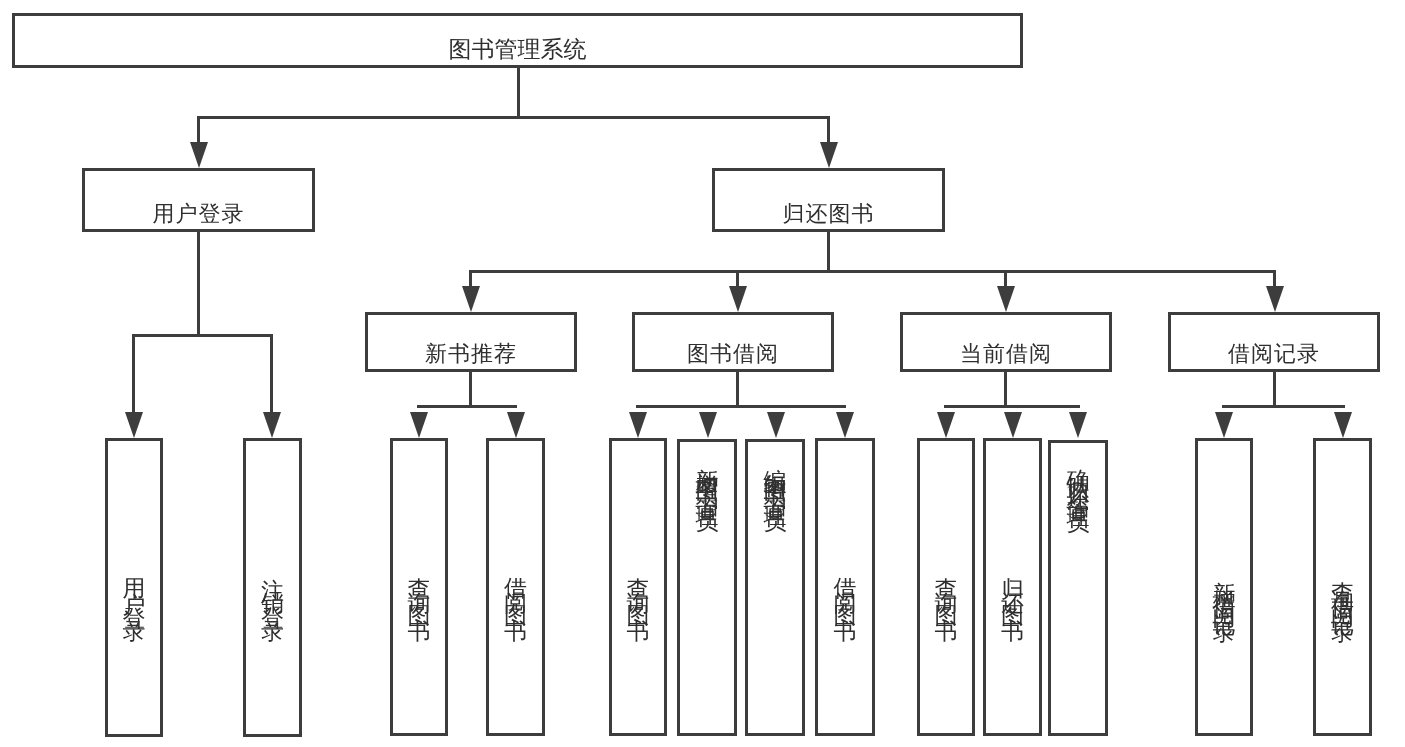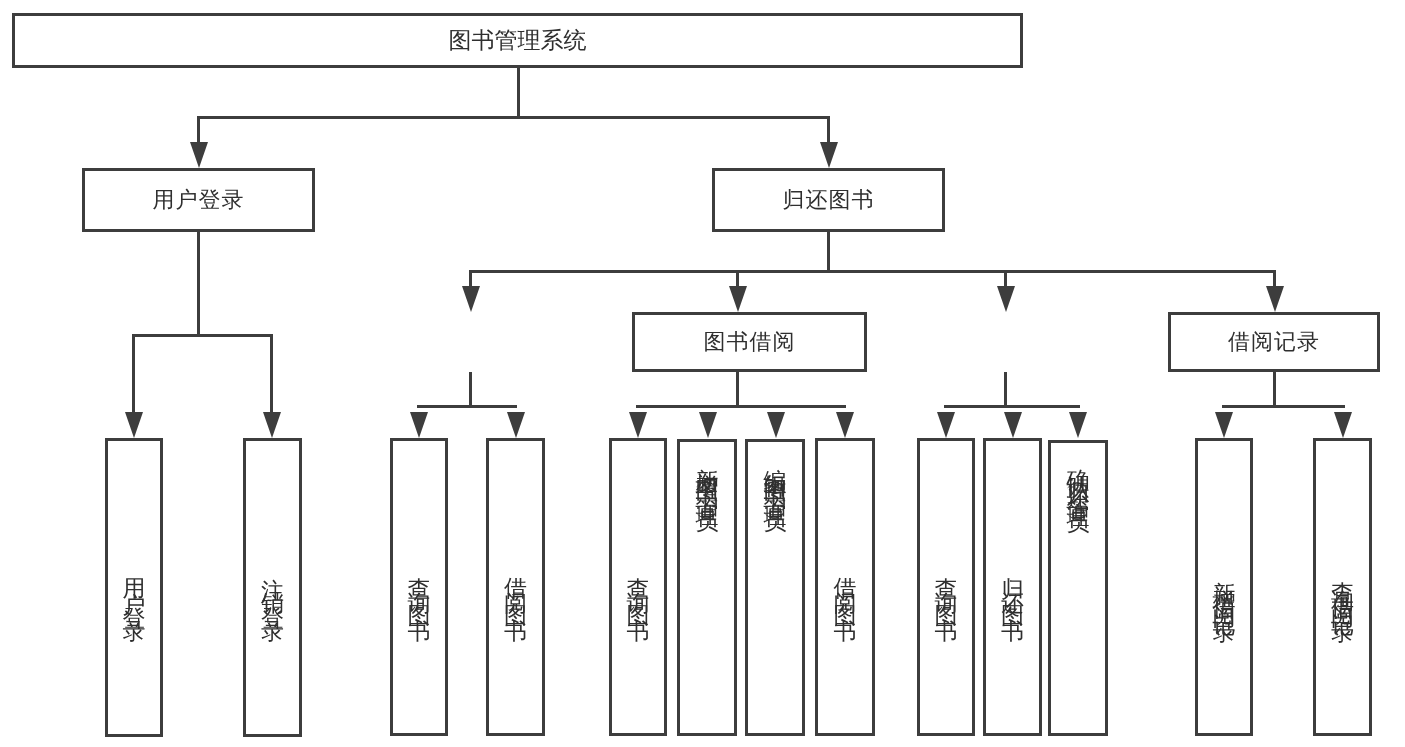--- a/index.html
+++ b/index.html
@@ -13,21 +13,21 @@
   .canvas{
     position:relative;
     width:1405px;height:747px;
     background:var(--bg);
     overflow:hidden;
   }
   .node{
     position:absolute;
     border:3px solid var(--line);
     background:var(--bg);
-    display:flex;align-items:center;justify-content:center;
+    display:flex;align-items:flex-end;justify-content:center;
     color:var(--text);
   }
   .hnode{font-size:22px;letter-spacing:1px;}
   .root{font-size:23px;}
   .vbox{
     display:flex;align-items:center;justify-content:center;
   }
   .vbox .vt{
     writing-mode:vertical-rl;
     text-orientation:mixed;
@@ -67,25 +67,31 @@
   </div>
 
   <div class="node hnode" style="left:82px;top:168px;width:233px;height:64px;">
     <span>用户登录</span>
   </div>
 
   <div class="node hnode" style="left:712px;top:168px;width:233px;height:64px;">
     <span>归还图书</span>
   </div>
 
+  <div class="node hnode" style="left:365px;top:312px;width:212px;height:60px;">
+    <span>新书推荐</span>
+  </div>
 
-  <div class="node hnode" style="left:632px;top:312px;width:235px;height:60px;">
+  <div class="node hnode" style="left:632px;top:312px;width:202px;height:60px;">
     <span>图书借阅</span>
   </div>
 
+  <div class="node hnode" style="left:900px;top:312px;width:212px;height:60px;">
+    <span>当前借阅</span>
+  </div>
 
   <div class="node hnode" style="left:1168px;top:312px;width:212px;height:60px;">
     <span>借阅记录</span>
   </div>
 
   <div class="node vbox" style="left:105px;top:438px;width:58px;height:299px;">
     <span class="vt vt-wide">用户登录</span>
   </div>
   <div class="node vbox" style="left:243px;top:438px;width:59px;height:299px;">
     <span class="vt vt-wide">注销登录</span>

